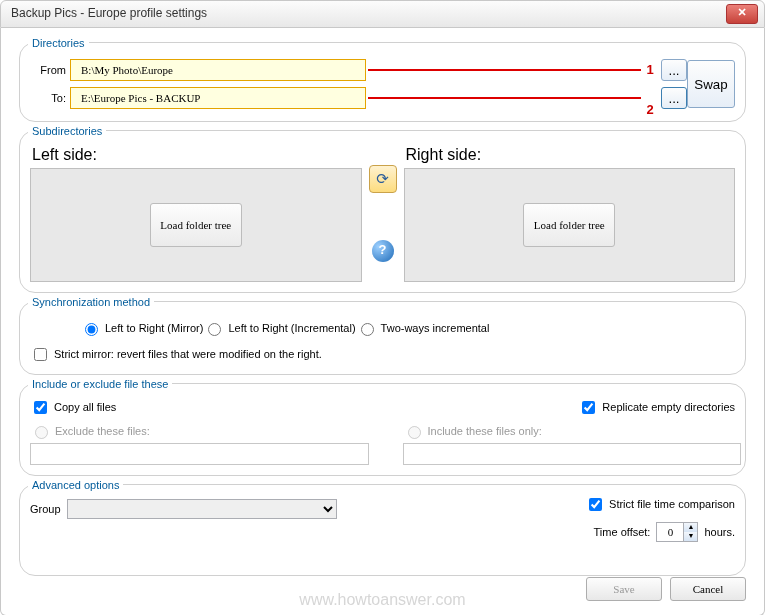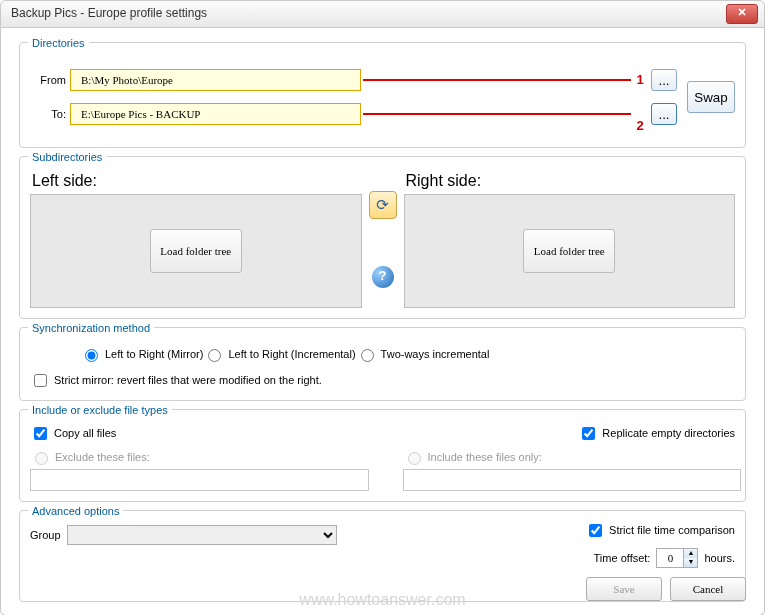--- a/index.html
+++ b/index.html
@@ -2,27 +2,27 @@
 <html><head>
 <meta charset="utf-8">
 <style>
   body{margin:0;font:11px/1.3 Tahoma,Arial,sans-serif;background:#fff;color:#000;}
   .window{width:765px;height:615px;box-sizing:border-box;position:relative;background:#fff;}
   .titlebar{height:26px;background:linear-gradient(#fcfcfc,#e8e8e8);border:1px solid #c8c8c8;border-radius:6px 6px 0 0;display:flex;align-items:center;padding:0 6px 0 10px;}
   .titlebar .title{flex:1;font-size:12px;color:#333;}
   .close-btn{width:30px;height:18px;background:linear-gradient(#eb8079,#c6423a);border:1px solid #a33;border-radius:3px;color:#fff;text-align:center;font-weight:bold;line-height:14px;font-size:11px;cursor:pointer;}
   .content{border:1px solid #c8c8c8;border-top:none;border-radius:0 0 6px 6px;height:588px;box-sizing:border-box;padding:14px 18px 12px 18px;position:relative;}
   fieldset>legend,.grp-label{position:absolute;top:-7px;left:8px;background:#fff;padding:0 4px;font-size:11px;color:#005b9a;}
-  .grp{border:1px solid #d0d0d0;border-radius:4px;margin:0 0 8px 0;padding:14px 10px 10px 10px;position:relative;}
-  .row{display:flex;align-items:center;margin:12px 0;justify-content:flex-end;}
+  .grp{border:1px solid #d0d0d0;border-radius:16px;margin:0 0 8px 0;padding:14px 10px 10px 10px;position:relative;}
+  .row{display:flex;align-items:center;margin:2px 0;justify-content:flex-end;}
   .lbl{width:36px;text-align:right;margin-right:4px;color:#000;}
   input[type=text].path{flex:1;height:18px;border:1px solid #e4a400;background:#ffffe0;padding:1px 10px;font:11px Tahoma;}
   .red-marker{color:#c00;font-weight:bold;font-size:13px;width:14px;text-align:center;}
   .browse{width:26px;height:22px;border:1px solid #8aa8c8;border-radius:3px;background:linear-gradient(#fdfdfd,#e6eef7);margin-left:4px;cursor:pointer;}
-  .swap{width:48px;height:32px;border:1px solid #8aa8c8;border-radius:3px;background:linear-gradient(#fdfdfd,#e6eef7);margin-left:10px;cursor:pointer;}
+  .swap{width:48px;height:48px;border:1px solid #8aa8c8;border-radius:3px;background:linear-gradient(#fdfdfd,#e6eef7);cursor:pointer;}
   .redline{height:2px;background:#d00;flex:1;margin:0 2px;}
   .sub-row{display:flex;gap:6px;align-items:stretch;}
   .side{flex:1;}
   .side-label{font-size:16px;color:#000;margin:0 0 2px 2px;}
   .panel{height:112px;background:#e8e8e8;border:1px solid #bfbfbf;display:flex;align-items:center;justify-content:center;}
   .mid-col{width:30px;display:flex;flex-direction:column;align-items:center;justify-content:space-between;padding:20px 0;}
   .icon-btn{width:26px;height:26px;border:1px solid #caa24a;border-radius:4px;background:linear-gradient(#fff2cf,#fddc7e);display:flex;align-items:center;justify-content:center;color:#2a5c9a;font-size:15px;cursor:pointer;}
   .help-icn{width:22px;height:22px;border-radius:50%;background:radial-gradient(circle at 30% 30%,#9dd0ff,#1e6bb8);color:#fff;font-weight:bold;display:flex;align-items:center;justify-content:center;font-size:13px;cursor:pointer;}
   .btn{height:44px;width:92px;border:1px solid #bcbcbc;background:linear-gradient(#fdfdfd,#ebebeb);border-radius:3px;cursor:pointer;text-align:center;font:11px Tahoma;}
   .radio-row{display:flex;margin:4px 0 9px 50px;}
@@ -114,21 +114,21 @@
             <span>Two-ways incremental</span>
           </label>
       </div>
       <label class="chk">
           <input type="checkbox" style="">
           <span>Strict mirror: revert files that were modified on the right.</span>
         </label>
     </div>
 
     <div class="grp">
-      <span class="grp-label">Include or exclude file types</span>
+      <span class="grp-label">Include or exclude file these</span>
       <div class="flex" style="justify-content:space-between;">
         <label class="chk">
             <input type="checkbox" checked="" style="">
             <span>Copy all files</span>
           </label>
         <label class="chk">
             <input type="checkbox" checked="" style="">
             <span>Replicate empty directories</span>
           </label>
       </div>

